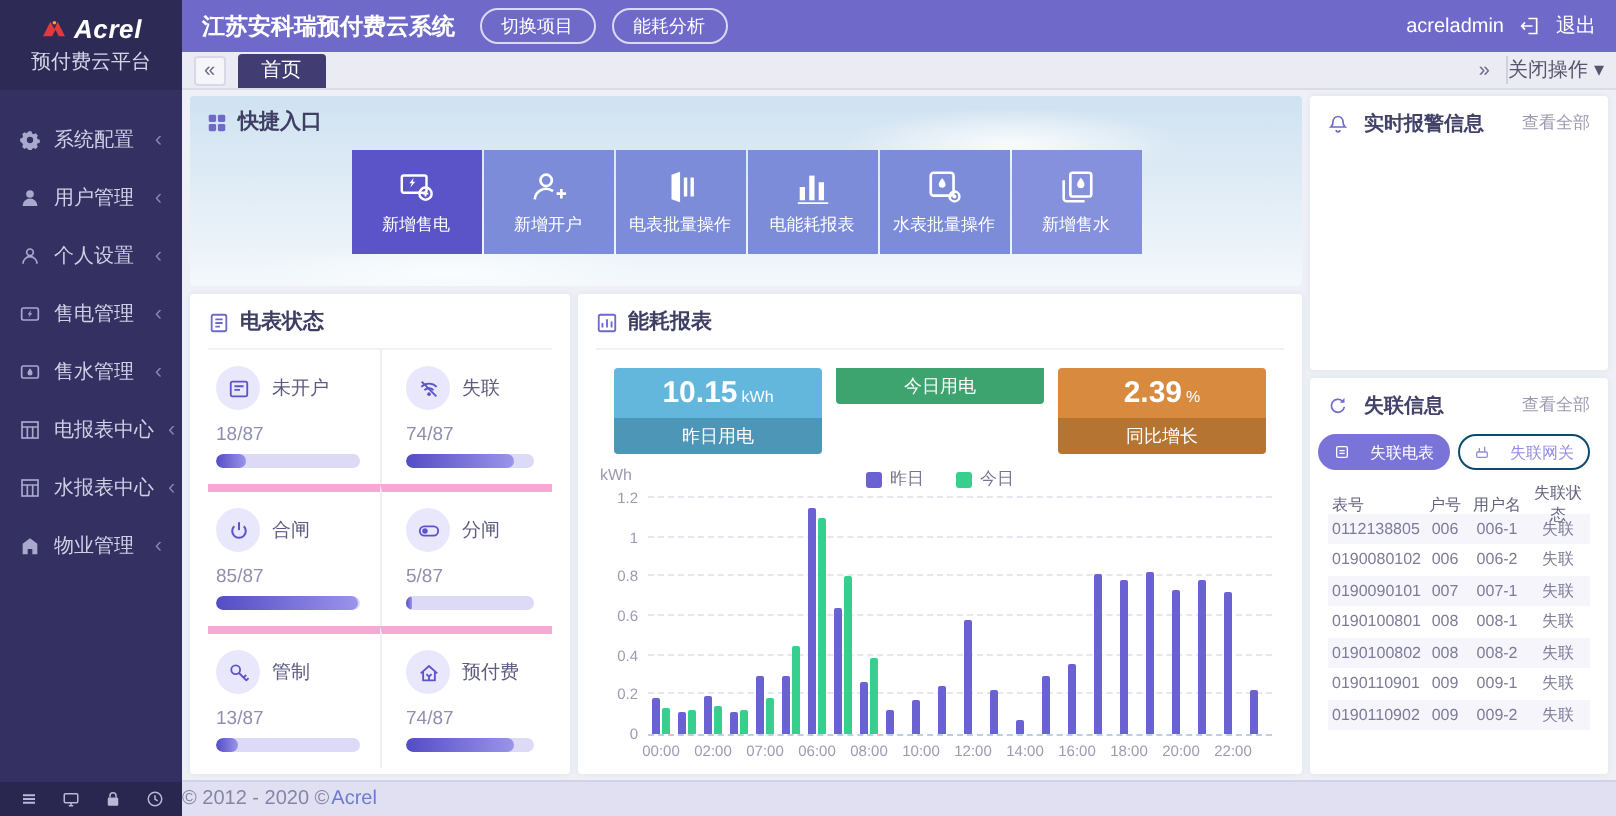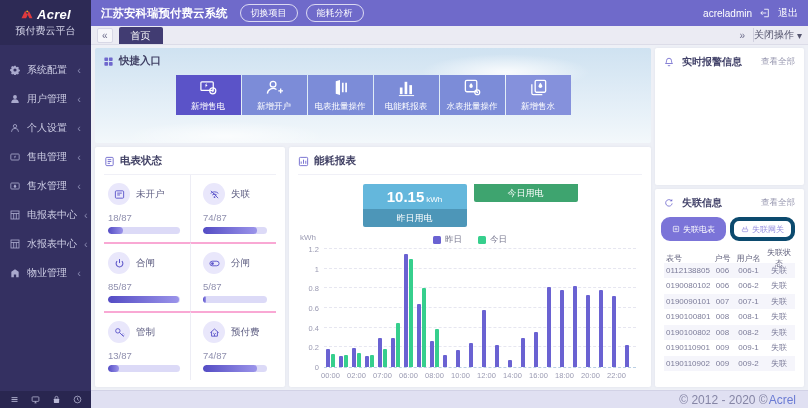--- a/index.html
+++ b/index.html
@@ -41,32 +41,32 @@
 
 .main{flex:1;display:flex;gap:4px;padding:3px 4px;min-height:0}
 .left-col{flex:1;display:flex;flex-direction:column;gap:4px;min-width:0}
 .quick{height:95px;border-radius:2px;background:linear-gradient(180deg,#cfe2f1 0%,#e6f0f8 65%,#f3f8fb 100%);padding:6px 8px;position:relative;overflow:hidden;flex-shrink:0}
 .quick::before{content:"";position:absolute;right:60px;top:6px;width:170px;height:36px;border-radius:50%;background:radial-gradient(ellipse at center,rgba(255,255,255,.85),rgba(255,255,255,0) 70%)}
 .quick::after{content:"";position:absolute;left:30px;bottom:-8px;width:200px;height:30px;border-radius:50%;background:radial-gradient(ellipse at center,rgba(255,255,255,.7),rgba(255,255,255,0) 70%)}
 .sec-title{display:flex;align-items:center;gap:5px;font-size:10.5px;color:#3f3f63;font-weight:bold;position:relative;z-index:1}
 .sec-ic{color:#6f68cd;display:flex}
 .sec-ic svg{width:11px;height:11px}
 .qrow{display:flex;gap:1px;justify-content:center;margin-top:7px;position:relative;z-index:1}
-.qbtn{width:65px;height:40px;display:flex;flex-direction:column;align-items:center;justify-content:center;gap:4px;cursor:pointer}
+.qbtn{width:65px;height:52px;display:flex;flex-direction:column;align-items:center;justify-content:center;gap:4px;cursor:pointer}
 .qic{display:flex}
 .qic svg{width:19px;height:19px}
 .qlabel{color:#fff;font-size:8.5px;white-space:nowrap}
 .cards-row{flex:1;display:flex;gap:4px;min-height:0}
 .card{background:#fff;border-radius:2px;padding:7px 9px;box-shadow:0 0 3px rgba(60,60,120,.07)}
 .card .sec-title{padding-bottom:6px;border-bottom:1px solid #f0f0f7}
 .meter{width:190px;display:flex;flex-direction:column;flex-shrink:0}
 .status-grid{flex:1;display:grid;grid-template-columns:1fr 1fr}
 .scell{padding:8px 6px 8px 4px;display:flex;flex-direction:column;justify-content:center}
 .scell:nth-child(even){border-left:1px solid #ededf5;padding-left:12px}
-.scell:nth-child(n+3){border-top:2px solid #f9a8d4}
+.scell:nth-child(n+3){border-top:4px solid #f9a8d4}
 .srow{display:flex;align-items:center;gap:6px}
 .sic{width:22px;height:22px;border-radius:50%;background:#e9e7fb;color:#5b54c9;display:flex;align-items:center;justify-content:center;flex-shrink:0}
 .sic svg{width:11px;height:11px}
 .slabel{font-size:9.5px;color:#5c5c80}
 .sval{font-size:9.5px;color:#8f8fae;margin:7px 0 4px}
 .sbar{height:7px;border-radius:4px;background:#dcdaf7;overflow:hidden;width:95%}
 .sfill{height:100%;border-radius:4px;background:linear-gradient(90deg,#544cc4,#9b94ea)}
 .energy{flex:1;display:flex;flex-direction:column;min-width:0}
 .stats{display:flex;justify-content:center;gap:7px;margin-top:9px}
 .stat{width:104px;text-align:center;color:#fff}
@@ -89,31 +89,31 @@
 .xlabels{position:relative;height:12px;margin:0 6px 0 26px;font-size:7.5px;color:#9a9ab2;flex-shrink:0}
 .xlabels span{position:absolute;transform:translateX(-50%);top:3px;white-space:nowrap}
 
 .right-col{width:149px;display:flex;flex-direction:column;gap:4px;flex-shrink:0}
 .alarm{height:137px;flex-shrink:0}
 .card-head{display:flex;align-items:center;gap:8px;font-size:10px;color:#43436a;font-weight:bold}
 .card-head .sec-ic svg{width:10px;height:10px}
 .view-all{margin-left:auto;font-size:8.5px;color:#9a9ab2;font-weight:normal;cursor:pointer}
 .offline{flex:1;display:flex;flex-direction:column;min-height:0}
 .otabs{display:flex;justify-content:flex-end;gap:4px;margin:7px 0 6px}
-.otab{display:flex;align-items:center;gap:3px;font-size:8px;padding:2.5px 7px;border-radius:9px;border:4px solid #0c4a6e;color:#948dde;background:#fff;cursor:pointer;white-space:nowrap}
+.otab{display:flex;align-items:center;gap:10px;font-size:8px;padding:2.5px 7px;border-radius:9px;border:1px solid #0c4a6e;color:#948dde;background:#fff;cursor:pointer;white-space:nowrap}
 .otab.active{background:#7b74d8;border-color:#7b74d8;color:#fff}
 .tic{display:flex}
 .tic svg{width:8px;height:8px}
 .otable{font-size:8px;color:#7c7c99}
 .orow{display:grid;grid-template-columns:37% 15% 26% 22%;align-items:center;height:15.5px;padding:0 2px}
 .orow span:nth-child(n+2){text-align:center}
 .orow.head{color:#62627e}
 .orow:nth-child(even){background:#f5f5fb}
 
-.footer{height:18px;background:#e0e0f2;display:flex;align-items:center;justify-content:flex-end;padding-right:12px;font-size:12px;color:#8585a5;border-top:1px solid #d2d2e6;flex-shrink:0}
+.footer{height:18px;background:#e0e0f2;display:flex;align-items:center;justify-content:flex-start;padding-right:24px;font-size:10px;color:#8585a5;border-top:1px solid #d2d2e6;flex-shrink:0}
 .brand{color:#6a7bd4;margin-left:1px;cursor:pointer}
 </style>
 </head>
 <body>
 
 <div class="screen">
   <aside class="sidebar">
     <div class="logo">
       <div class="logo-row">
         <span class="logo-mark ic">
@@ -458,20 +458,24 @@
               <span>能耗报表</span>
             </div>
             <div class="stats" id="stats">
                 <div class="stat">
                   <div class="stat-top" style="background:#64b7dc"><span class="stat-val">10.15</span><span class="stat-unit">kWh</span></div>
                   <div class="stat-label" style="background:#4d96b8">昨日用电</div>
                 </div>
                 <div class="stat">
                   <div class="stat-label" style="background:#3ea46f">今日用电</div>
                 </div>
+                <div class="stat">
+                  <div class="stat-top" style="background:#d88a3e"><span class="stat-val">2.39</span><span class="stat-unit">%</span></div>
+                  <div class="stat-label" style="background:#b57431">同比增长</div>
+                </div>
               </div>
             <div class="chart">
               <div class="chart-top">
                 <span class="ylab">kWh</span>
                 <div class="legend" id="legend">
                     <span class="lg-item"><span class="lg-sq" style="background:#6a62d2"></span>昨日</span>
                     <span class="lg-item"><span class="lg-sq" style="background:#36cf8d"></span>今日</span>
                   </div>
               </div>
               <div class="plot" id="plot">

